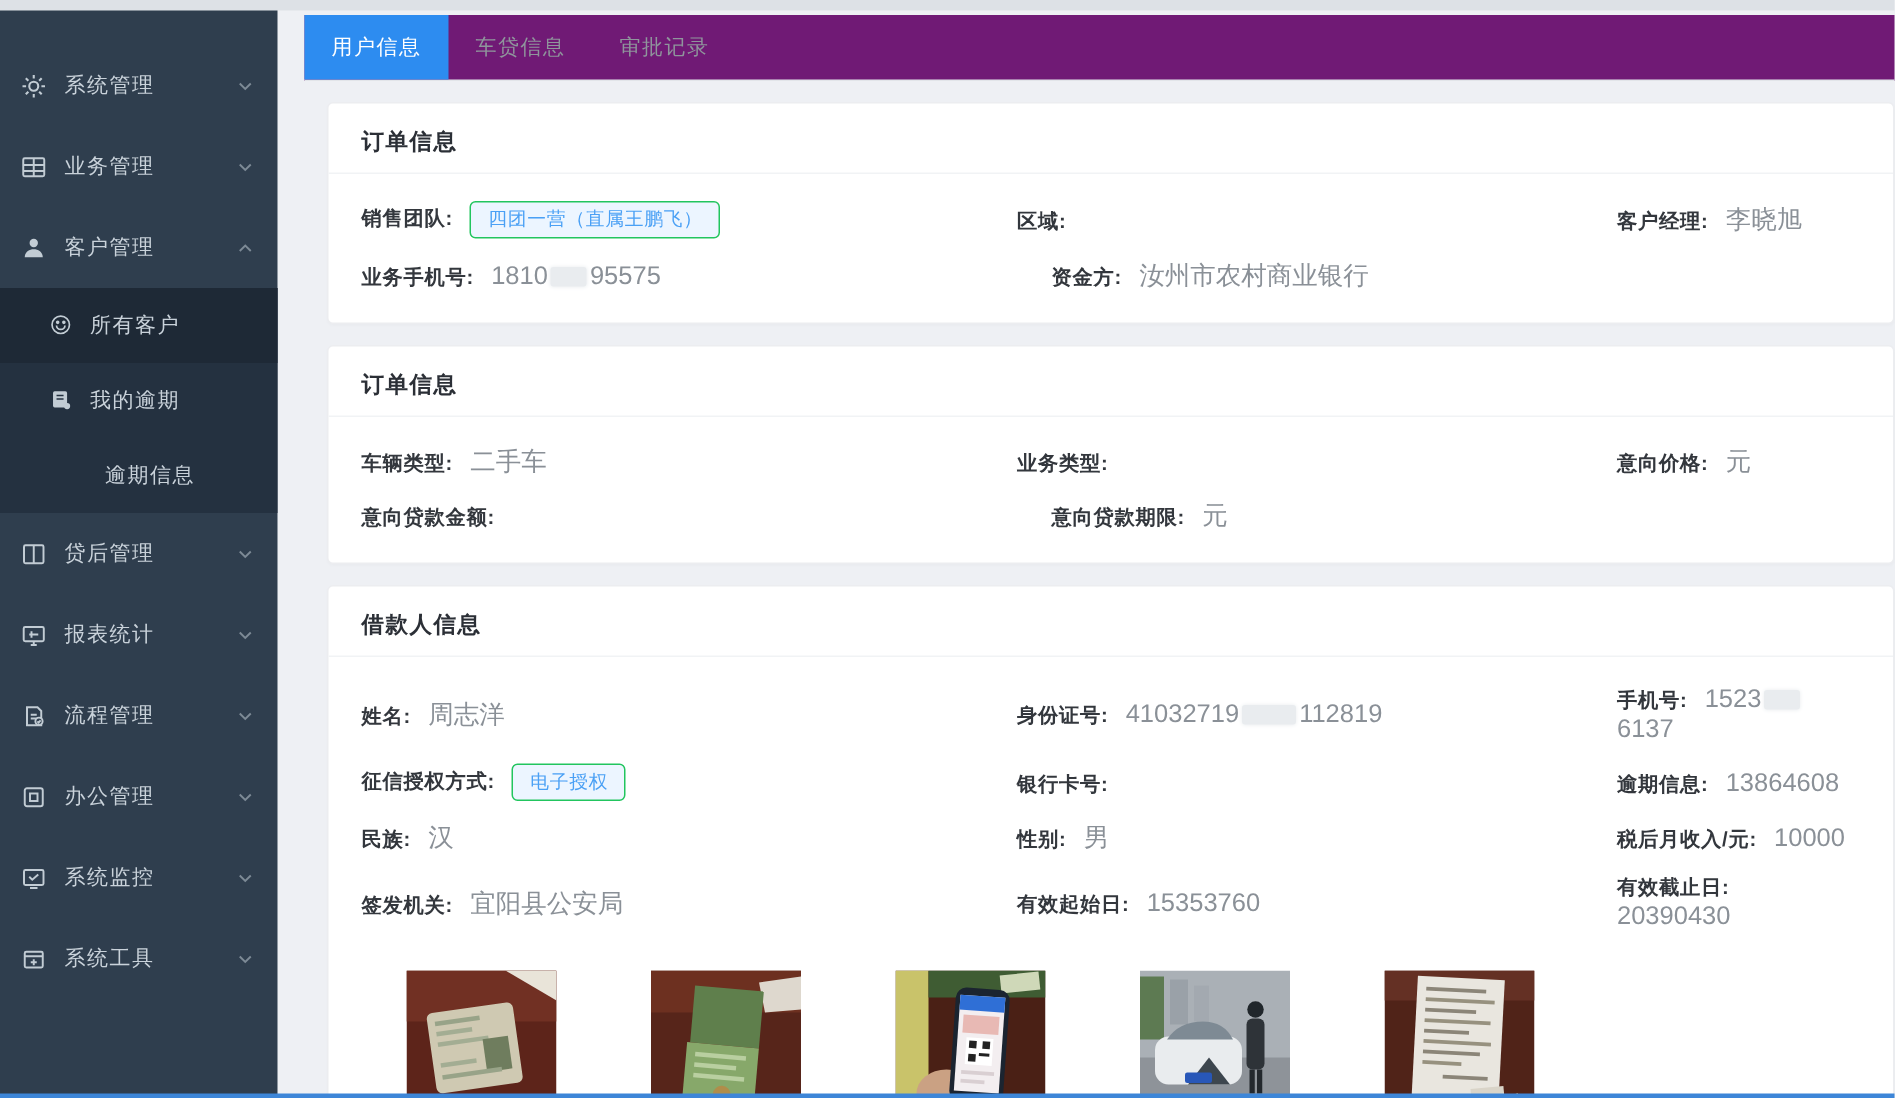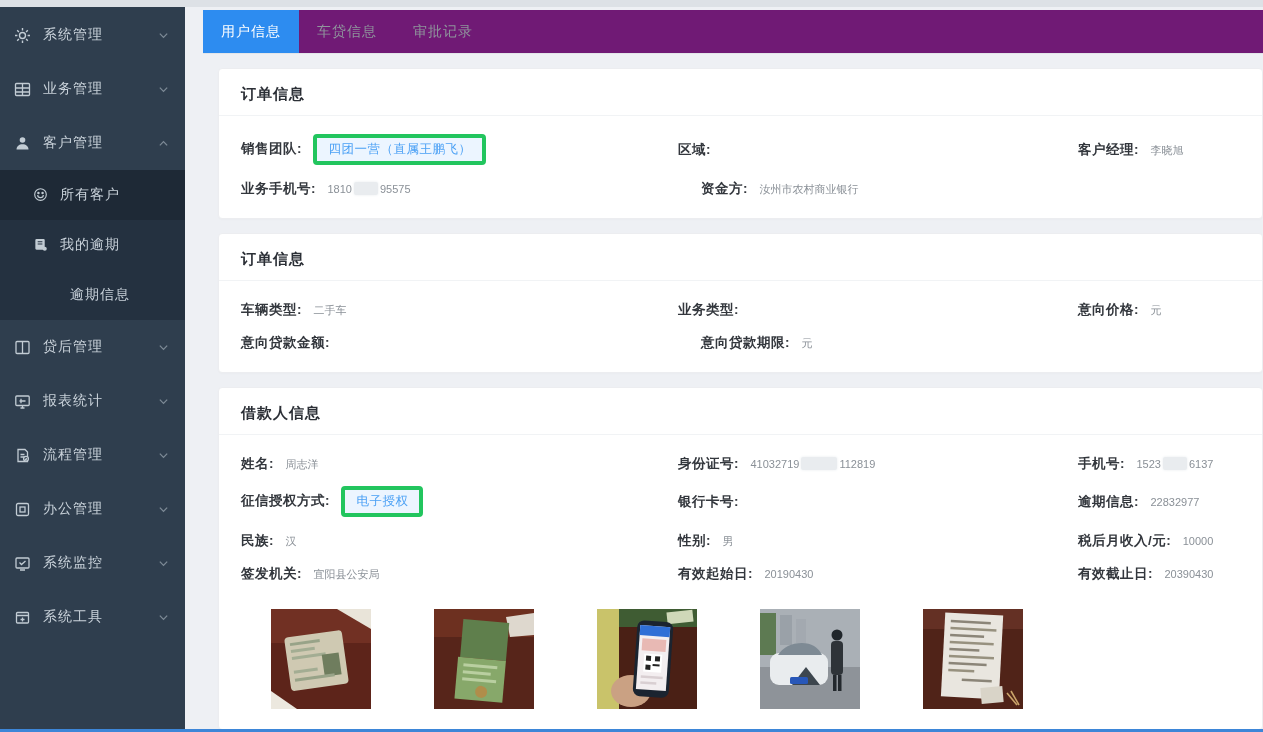--- a/index.html
+++ b/index.html
@@ -4,21 +4,21 @@
 <style>
   * { margin:0; padding:0; box-sizing:border-box; }
   html,body { width:1263px; height:732px; overflow:hidden;
     font-family:"Liberation Sans","DejaVu Sans",sans-serif; background:#eef0f4; }
 
   
   .top-strip { position:absolute; top:0; left:0; width:1263px; height:7px; background:#dde1e6; z-index:6; }
   .bottom-bar { position:absolute; bottom:0; left:0; width:1263px; height:3px; background:#3d86d8; z-index:9; }
 
   
-  .sidebar { position:absolute; left:0; top:0; width:185px; height:732px; background:#2f3e4e; padding-top:8px; z-index:5; }
+  .sidebar { position:absolute; left:0; top:0; width:185px; height:732px; background:#2f3e4e; padding-top:30px; z-index:5; }
   .side-item { height:54px; display:flex; align-items:center; padding:0 16px 0 14px; color:#c9d2da; font-size:14px; cursor:pointer; }
   .side-item .slabel { margin-left:12px; letter-spacing:1px; }
   .side-item .chev { margin-left:auto; color:#7d8a96; display:flex; }
   .sicon { width:17px; height:17px; display:inline-flex; color:#c2ccd4; flex:none; }
   .sicon svg, .chev svg { display:block; }
   .submenu { background:#243140; }
   .sub-item { height:50px; display:flex; align-items:center; padding-left:33px; color:#c9d2da; font-size:14px; cursor:pointer;text-align:right; }
   .sub-item .slabel { margin-left:10px; letter-spacing:1px; }
   .sub-item.active { background:#1e2936; }
   .sub-item.noicon { padding-left:60px;font-family:Liberation Mono, monospace; }
@@ -31,24 +31,24 @@
   .tab.active { background:#2d8cf0; color:#ffffff; }
 
   .card { background:#ffffff; border:1px solid #ecedf0; border-radius:4px; margin:14px 0 8px 15px; width:calc(100% - 15px); box-shadow:0 1px 2px rgba(0,0,0,0.02); }
   .card-head { padding:16px 22px 11px; border-bottom:1px solid #f1f3f5; }
   .card-title { font-size:15px; font-weight:700; color:#2b2f36; letter-spacing:1px;font-family:Liberation Mono, monospace; }
   .card-body { padding:18px 22px 20px; }
 
   .frow { display:grid; grid-template-columns:437px 400px 1fr; margin-bottom:13px; align-items:center; min-height:20px; }
   .frow:last-child { margin-bottom:0;gap:23px; }
   .flabel { font-weight:700; color:#33373d; font-size:13.5px; margin-right:7px; letter-spacing:0.5px; }
-  .fvalue { color:#8a9097; font-size:11px; }
+  .fvalue { color:#8a9097; font-size:17px; }
   .redact { display:inline-block; width:24px; height:13px; background:#e9ecef; border-radius:2px; box-shadow:0 0 3px #e9ecef; vertical-align:-2px; margin:0 2px; }
   .redact.wide { width:36px; }
-  .tag { display:inline-block; background:#ecf5ff; border:4px solid #22c55e; color:#4aa0f5; font-size:12.5px; padding:3px 11px; border-radius:4px; letter-spacing:0.5px; }
+  .tag { display:inline-block; background:#ecf5ff; border:1px solid #22c55e; color:#4aa0f5; font-size:12.5px; padding:3px 11px; border-radius:4px; letter-spacing:0.5px; }
 
   .photos { display:flex; gap:63px; margin:26px 0 0 30px; }
   .photo-item { width:100px; }
   .photo-item svg { width:100px; height:100px; display:block; cursor:pointer; }
 </style>
 </head>
 <body>
 
 <div class="top-strip"></div>
 
@@ -317,21 +317,21 @@
         <div class="field">
           <span class="flabel">征信授权方式:</span>
           <span class="tag">电子授权</span>
         </div>
         <div class="field">
           <span class="flabel">银行卡号:</span>
           <span class="fvalue"></span>
         </div>
         <div class="field">
           <span class="flabel">逾期信息:</span>
-          <span class="fvalue">22832977</span>
+          <span class="fvalue">13864608</span>
         </div>
       </div>
 
       <div class="frow">
         <div class="field">
           <span class="flabel">民族:</span>
           <span class="fvalue">汉</span>
         </div>
         <div class="field">
           <span class="flabel">性别:</span>
@@ -343,21 +343,21 @@
         </div>
       </div>
 
       <div class="frow">
         <div class="field">
           <span class="flabel">签发机关:</span>
           <span class="fvalue">宜阳县公安局</span>
         </div>
         <div class="field">
           <span class="flabel">有效起始日:</span>
-          <span class="fvalue">20190430</span>
+          <span class="fvalue">15353760</span>
         </div>
         <div class="field">
           <span class="flabel">有效截止日:</span>
           <span class="fvalue">20390430</span>
         </div>
       </div>
 
 
       <div class="photos">
 

